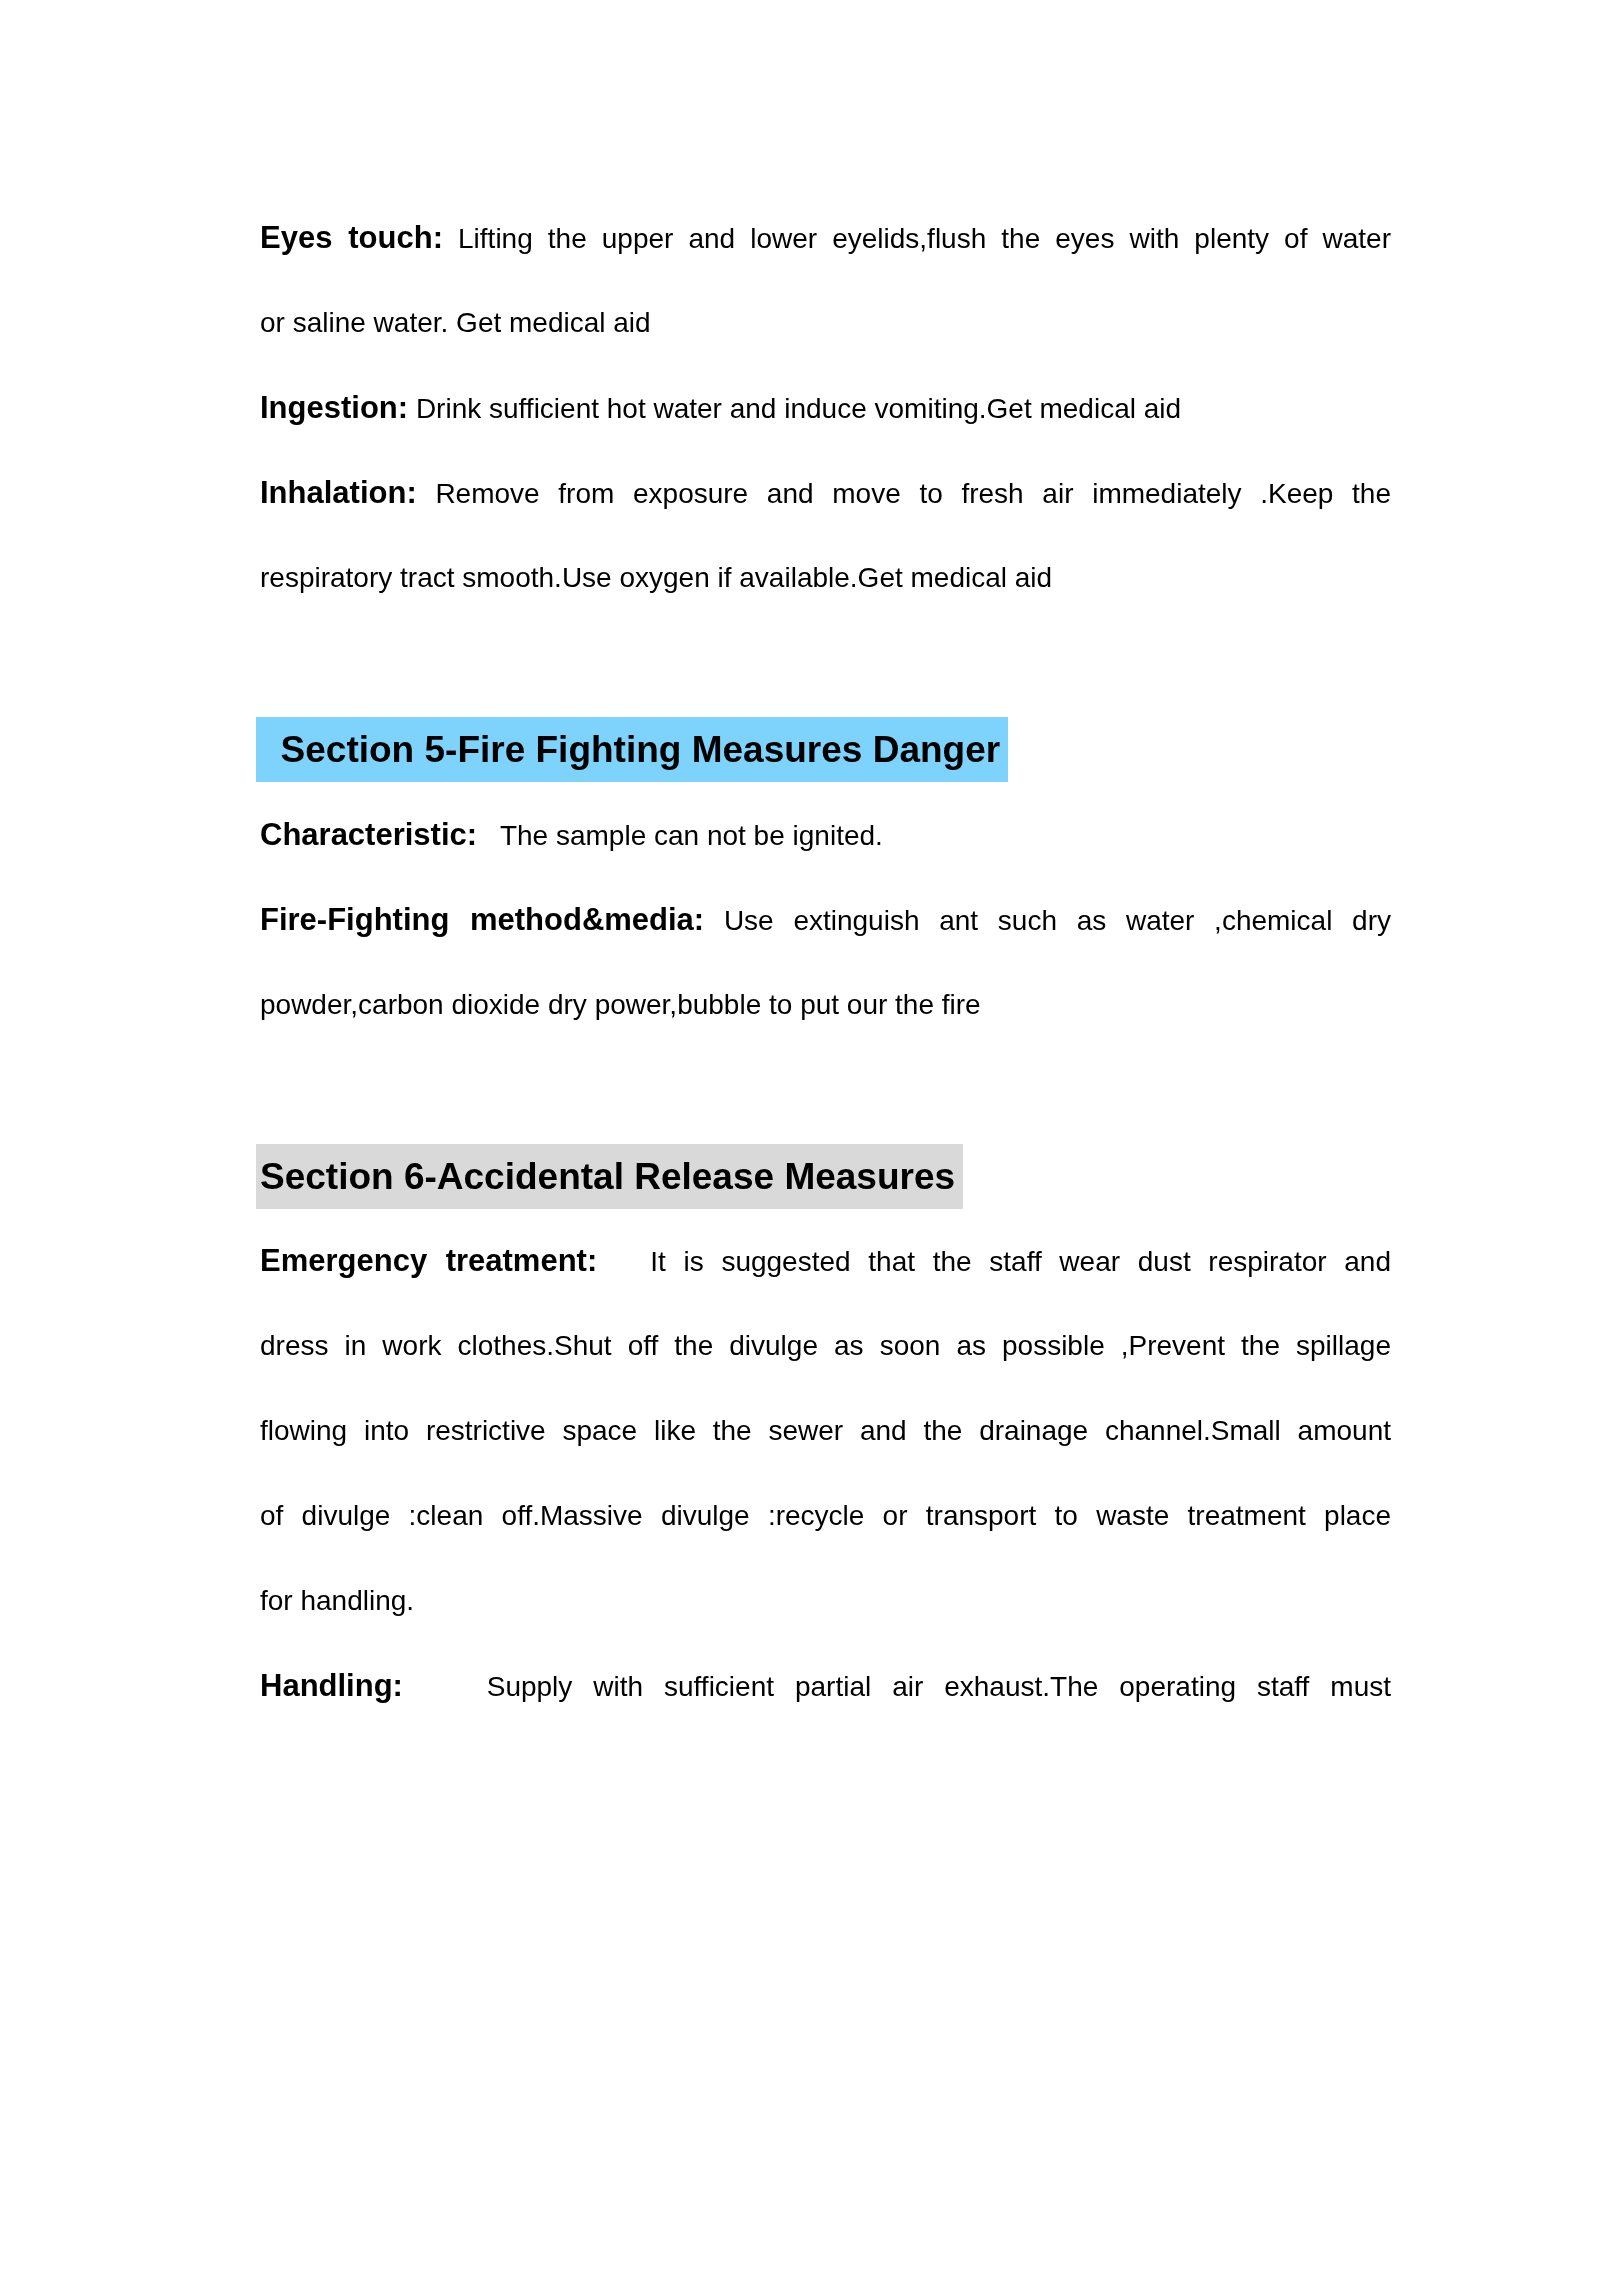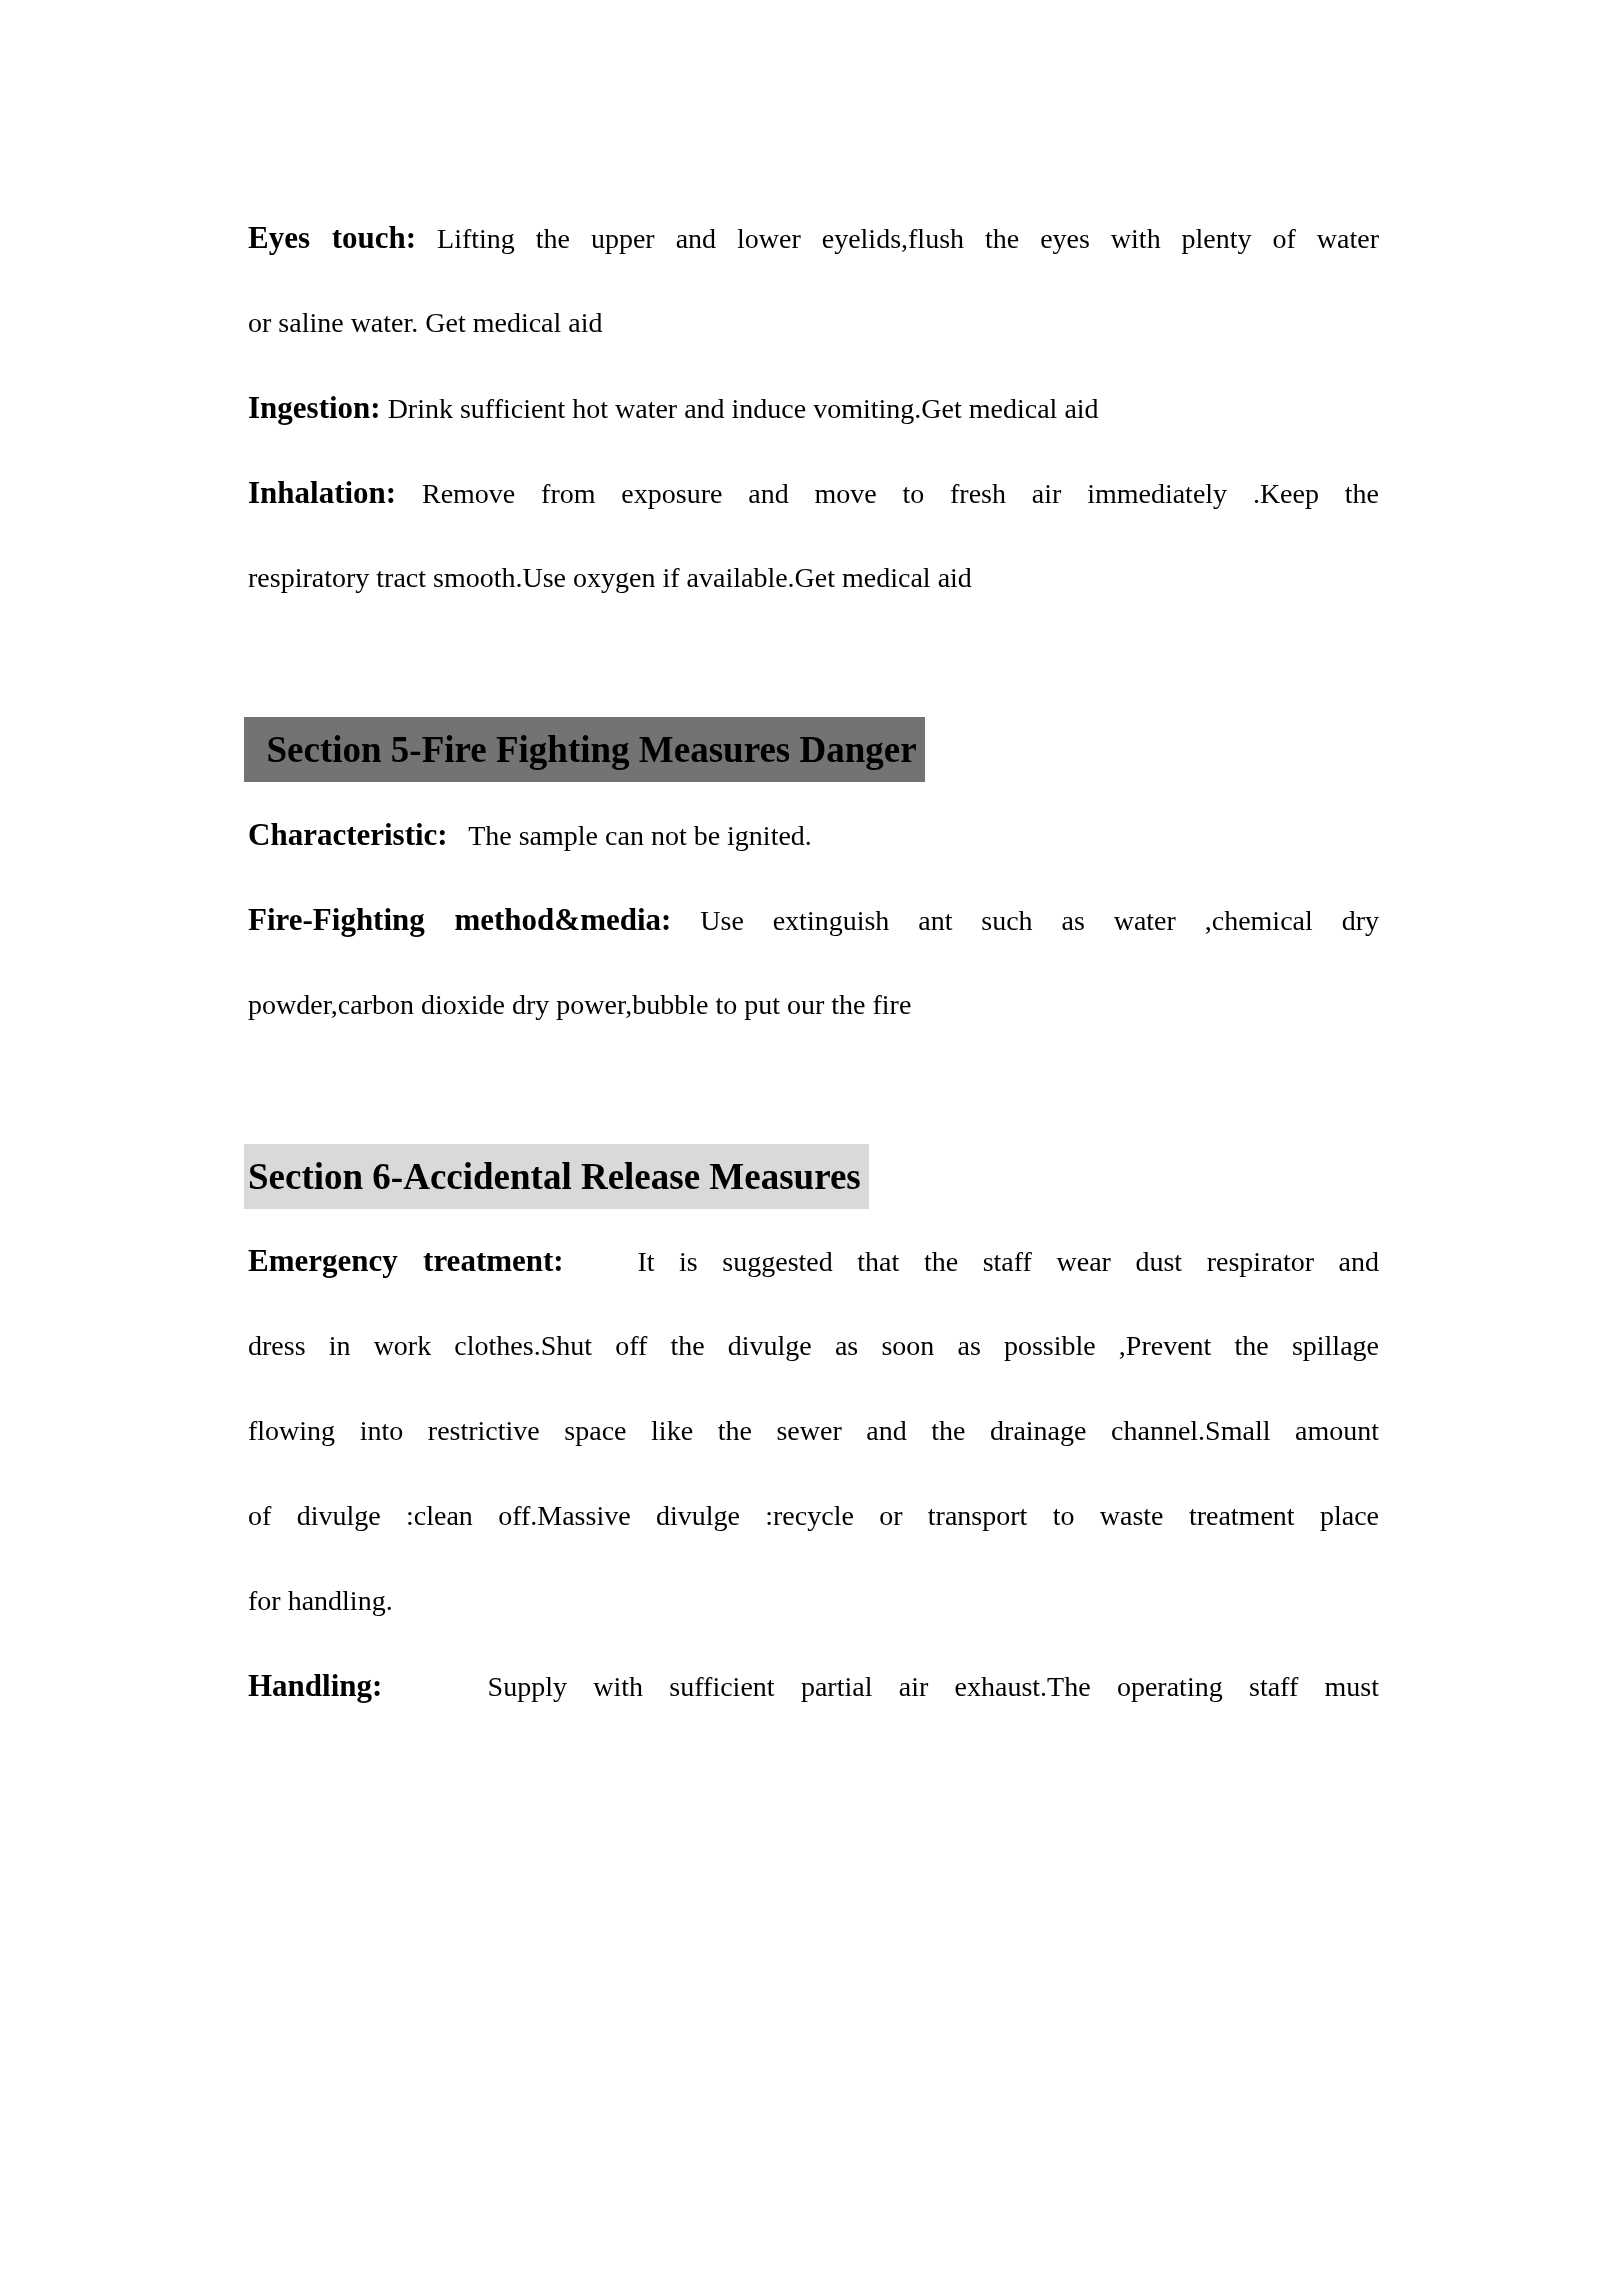--- a/index.html
+++ b/index.html
@@ -15,24 +15,23 @@
     font-family: "Liberation Sans", "DejaVu Sans", sans-serif;
     overflow: hidden;
   }
   .page {
     position: absolute;
     inset: 0;
     background: #ffffff;
   }
   .content {
     position: absolute;
-    left: 248px;
+    left: 260px;
     top: 195px;
     width: 1131px;
-    font-family: Liberation Serif, serif;
   }
   .para {
     margin: 0;
   }
   .line {
     height: 85px;
     line-height: 85px;
     font-size: 28px;
     overflow: hidden;
   }
@@ -74,21 +73,21 @@
         <div class="line j"><span class="lead">Eyes touch:</span><span class="rest"> Lifting the upper and lower eyelids,flush the eyes with plenty of water</span></div>
         <div class="line n"><span class="rest">or saline water. Get medical aid</span></div>
       </div>
       <div class="para">
         <div class="line n"><span class="lead">Ingestion:</span><span class="rest"> Drink sufficient hot water and induce vomiting.Get medical aid</span></div>
       </div>
       <div class="para">
         <div class="line j"><span class="lead">Inhalation:</span><span class="rest"> Remove from exposure and move to fresh air immediately .Keep the</span></div>
         <div class="line n"><span class="rest">respiratory tract smooth.Use oxygen if available.Get medical aid</span></div>
       </div>
-      <div class="hrow"><span class="heading" style="background: #737373;">  Section 5-Fire Fighting Measures Danger</span></div>
+      <div class="hrow"><span class="heading" style="background: #7dd3fc;">  Section 5-Fire Fighting Measures Danger</span></div>
       <div class="para">
         <div class="line n"><span class="lead">Characteristic:</span><span class="rest">&nbsp;&nbsp; The sample can not be ignited.</span></div>
       </div>
       <div class="para">
         <div class="line j"><span class="lead">Fire-Fighting method&amp;media:</span><span class="rest"> Use extinguish ant such as water ,chemical dry</span></div>
         <div class="line n"><span class="rest">powder,carbon dioxide dry power,bubble to put our the fire</span></div>
       </div>
       <div class="hrow"><span class="heading" style="background: rgb(217, 217, 217);">Section 6-Accidental Release Measures</span></div>
       <div class="para">
         <div class="line j"><span class="lead">Emergency treatment:</span><span class="rest">&nbsp;&nbsp; It is suggested that the staff wear dust respirator and</span></div>

